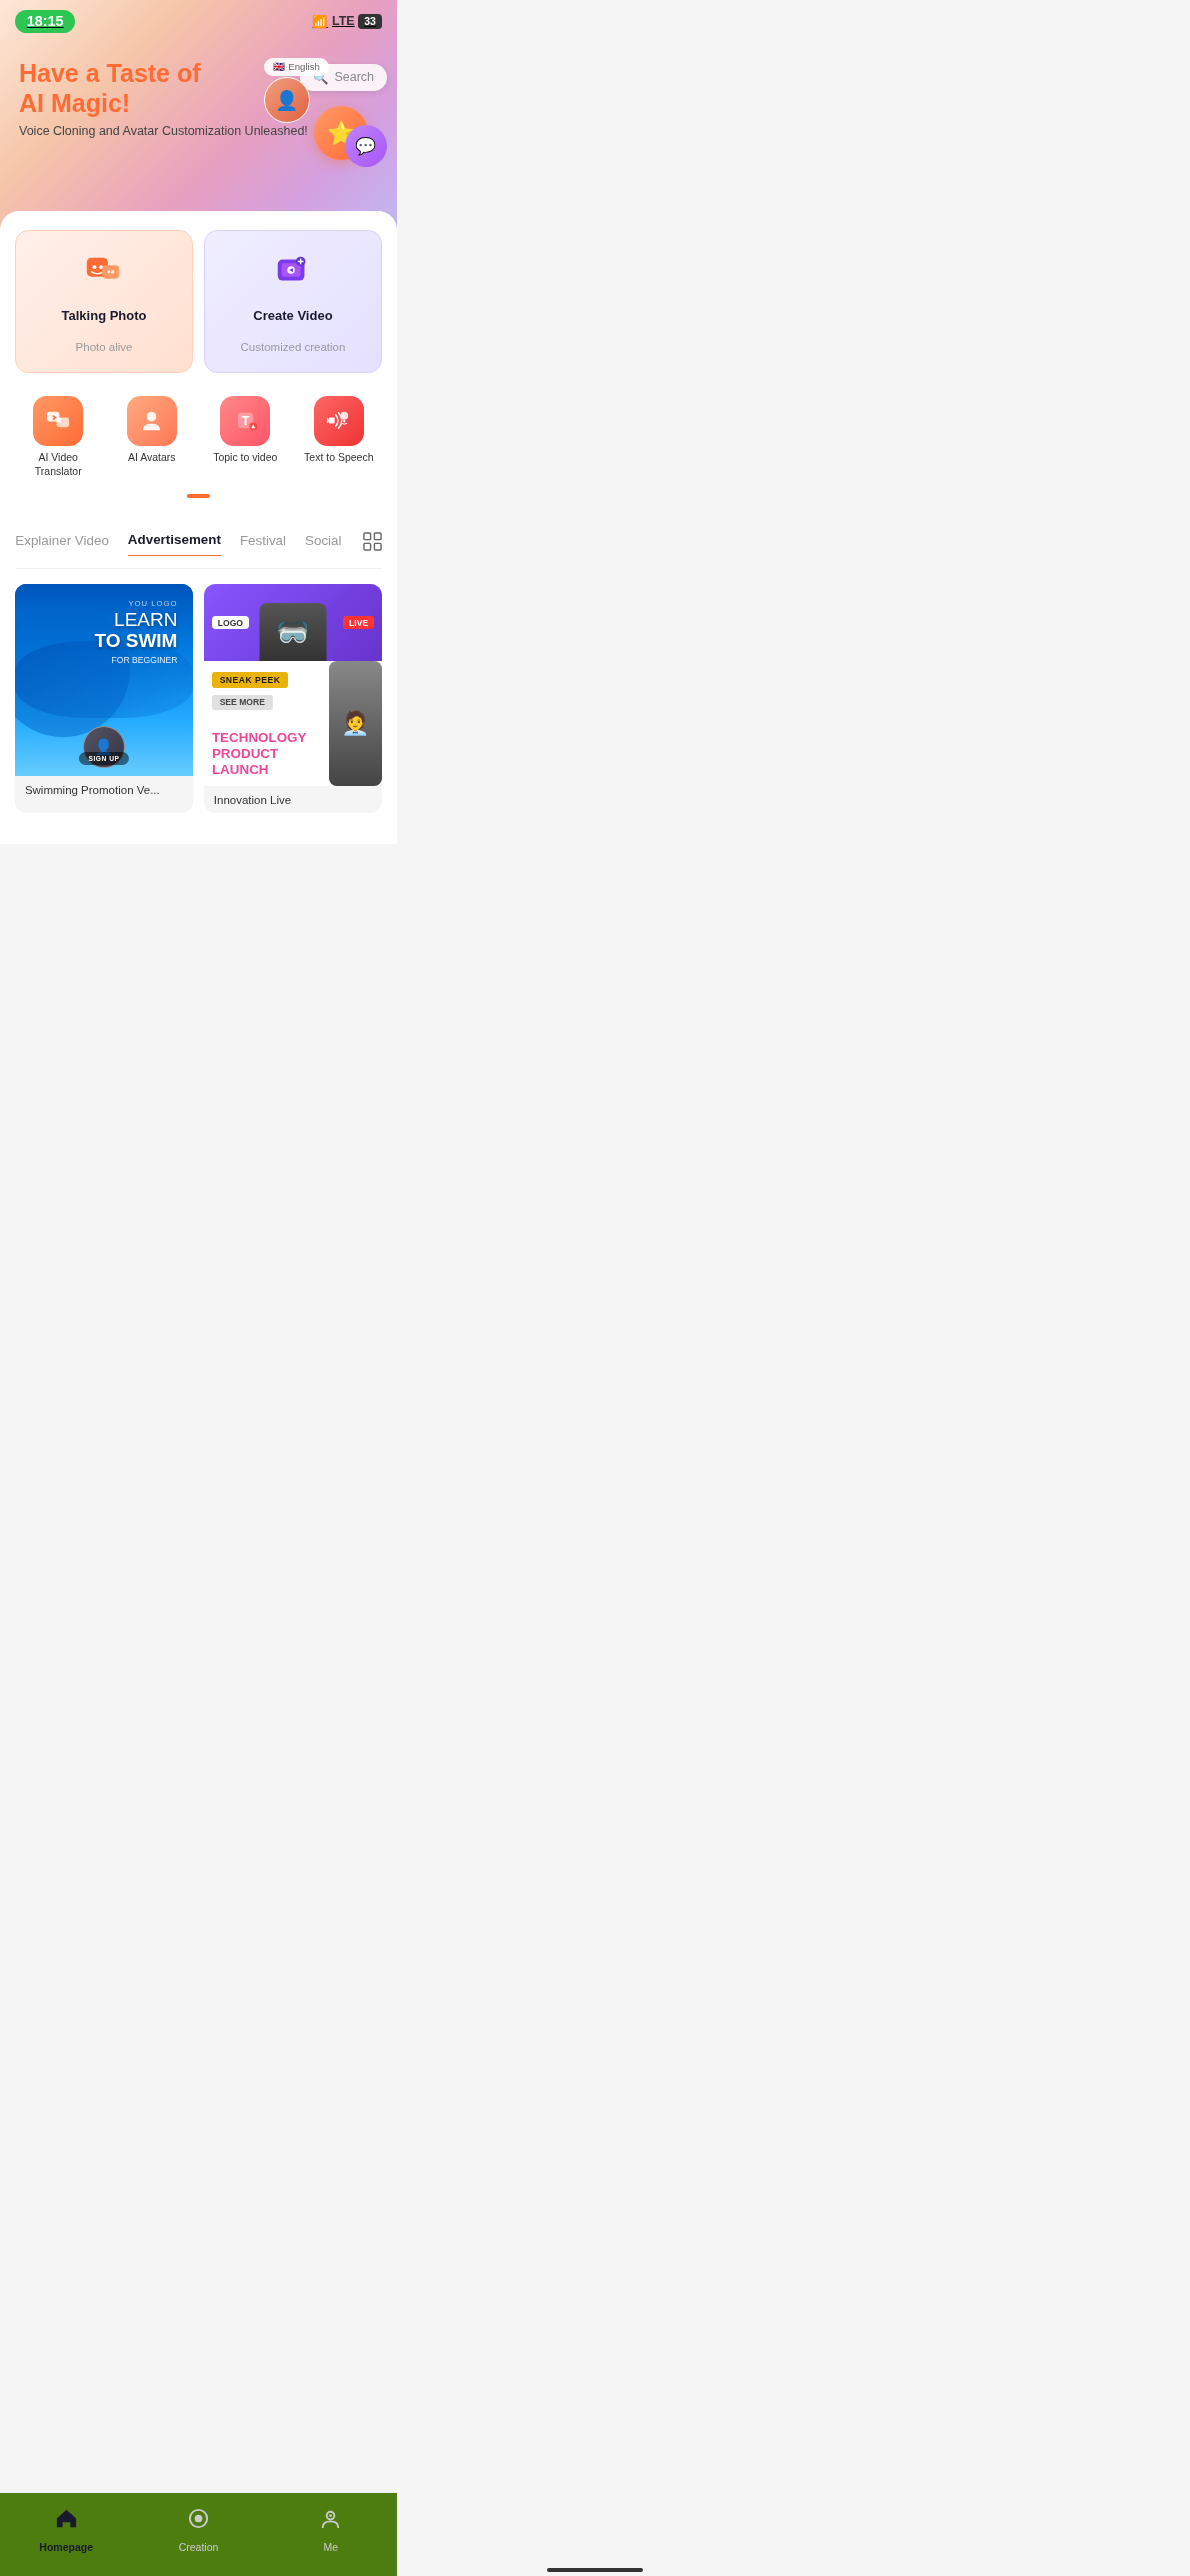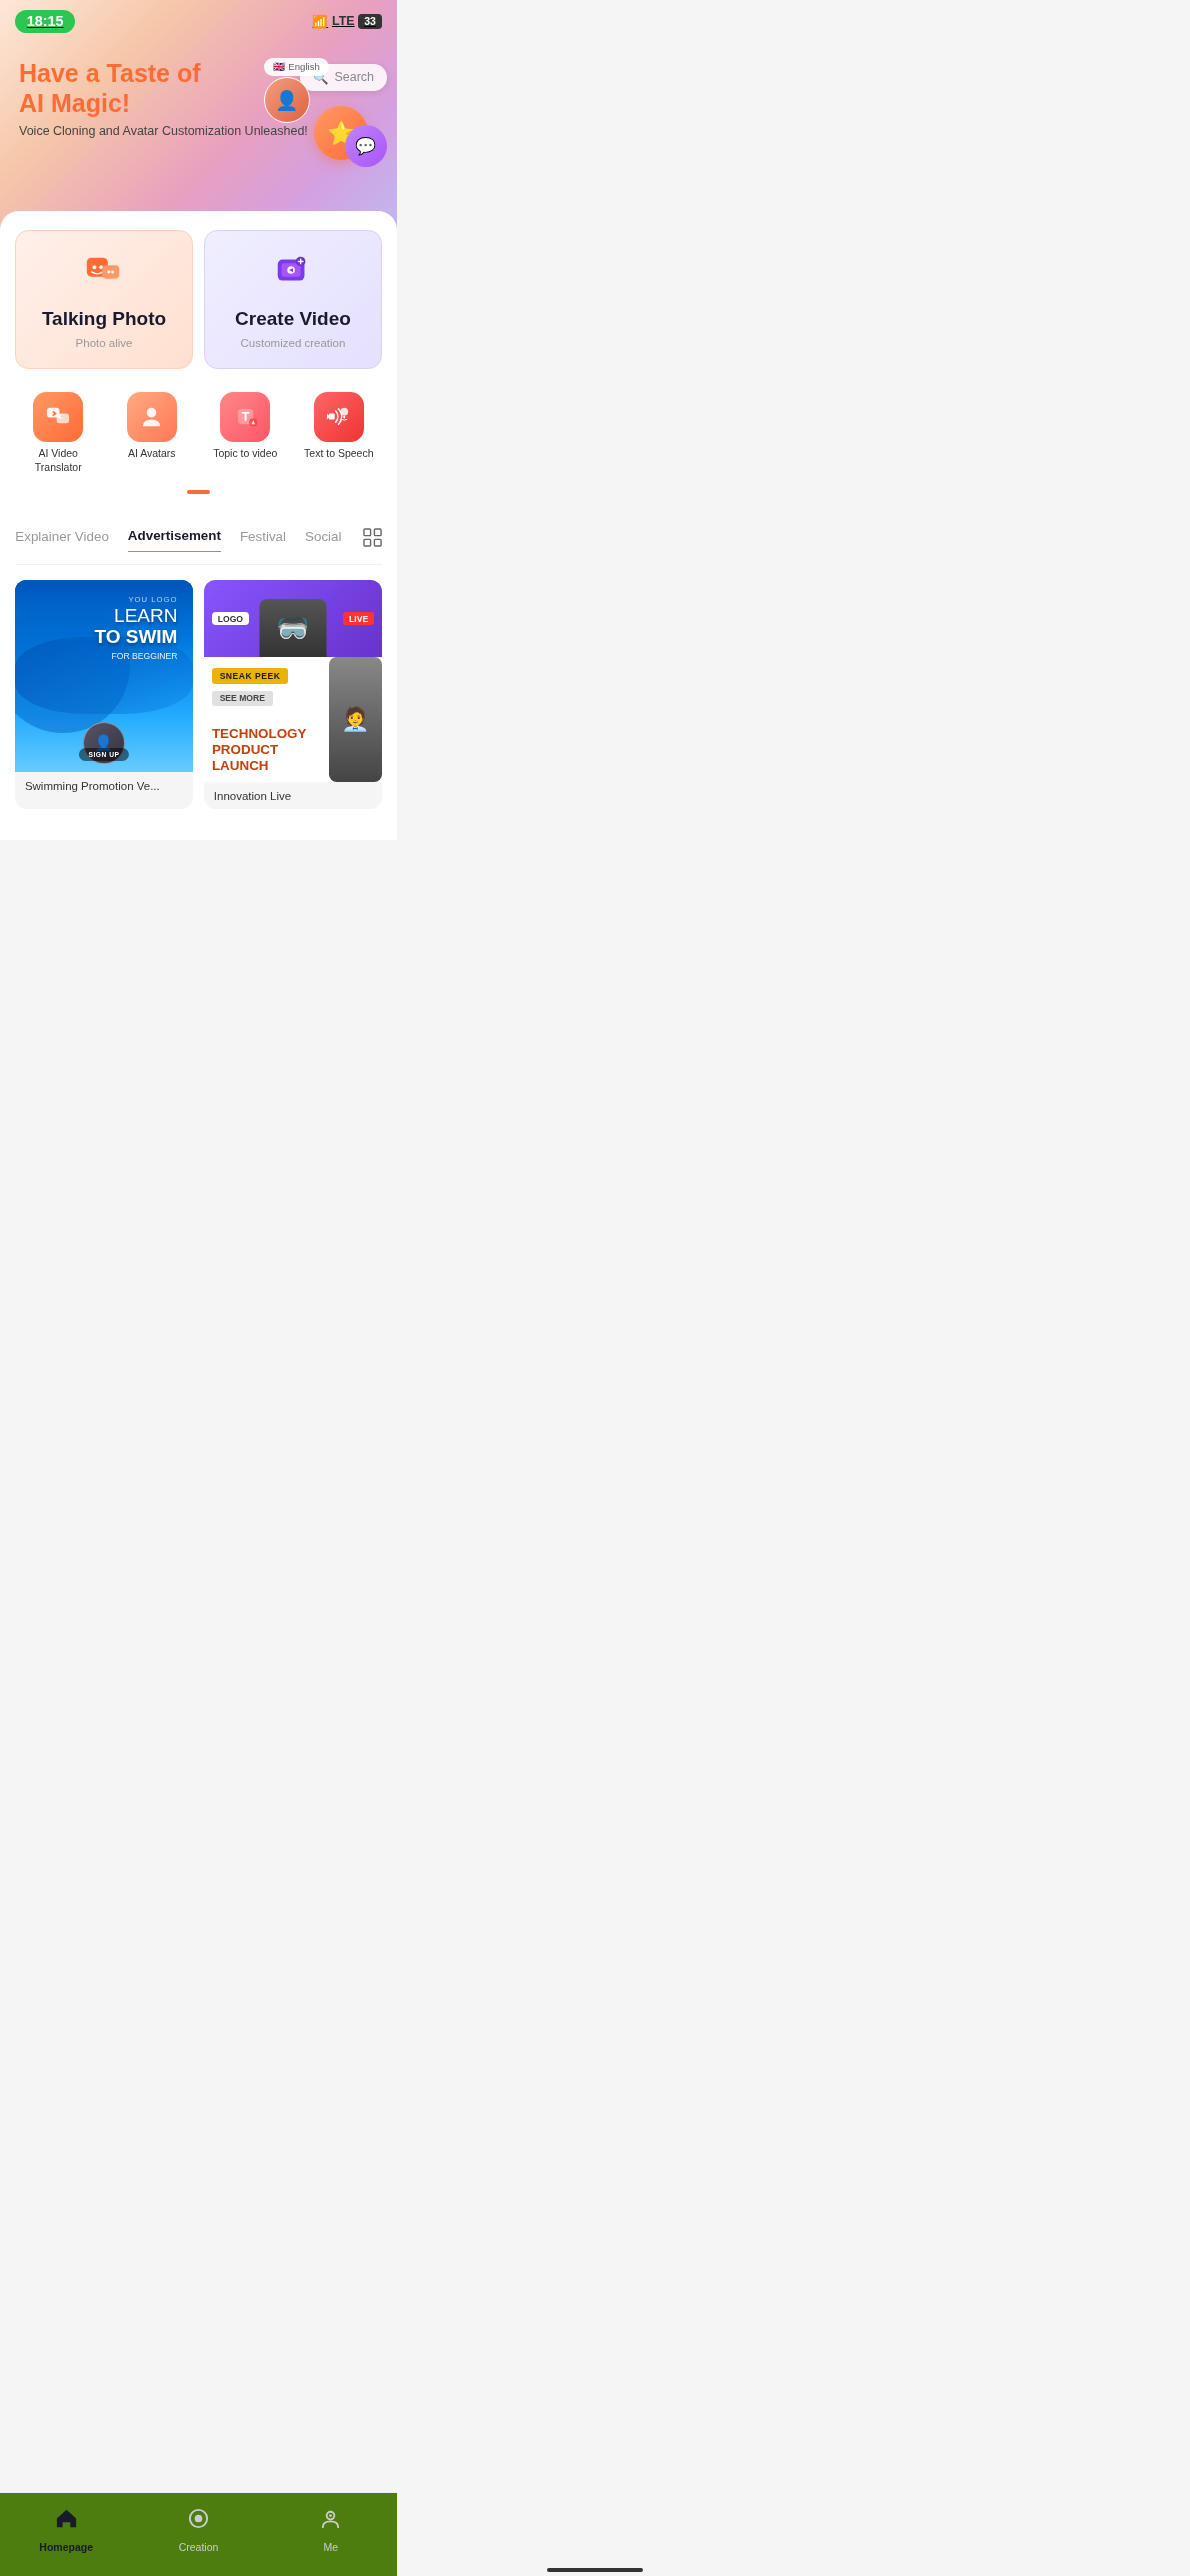--- a/index.html
+++ b/index.html
@@ -175,24 +175,24 @@
     }
     .tile-purple {
       background: linear-gradient(135deg, #f0eeff, #e4e0ff);
       border: 1px solid #d8d0ff;
     }
     .tile-icon {
       font-size: 35px;
       margin-bottom: 7.7px;
     }
     .tile-title {
-      font-size: 19px;
+      font-size: 13px;
       font-weight: 700;
       color: #1a1a2e;
-      margin-bottom: 7px;
+      margin-bottom: 18px;
     }
     .tile-subtitle {
       font-size: 11.5px;
       color: #999;
     }
 
     
     .tools-row {
       display: grid;
       grid-template-columns: repeat(4, 1fr);
@@ -383,21 +383,21 @@
       background: linear-gradient(180deg, #888 0%, #444 100%);
       border-radius: 7.7px;
       display: flex;
       align-items: center;
       justify-content: center;
       font-size: 23px;
     }
     .tech-title-text {
       font-size: 13.4px;
       font-weight: 900;
-      color: #c2410c;
+      color: #ec4899;
       line-height: 1.2;
       margin-top: 3.8px;
       padding-right: 58px;
     }
 
     .video-label {
       padding: 7.7px 9.6px;
       font-size: 11.5px;
       color: #333;
       font-weight: 500;

